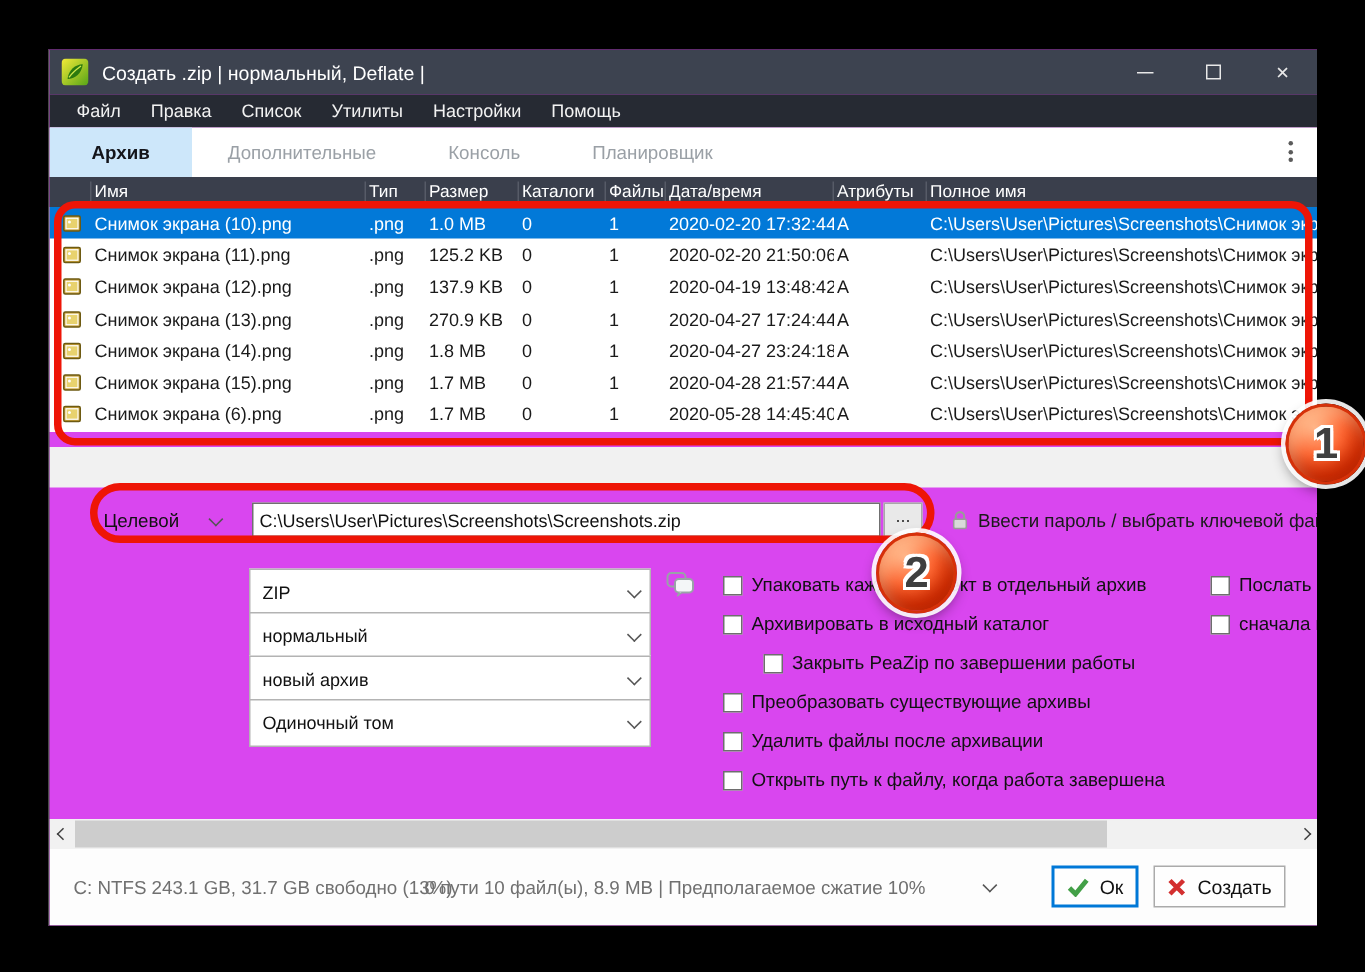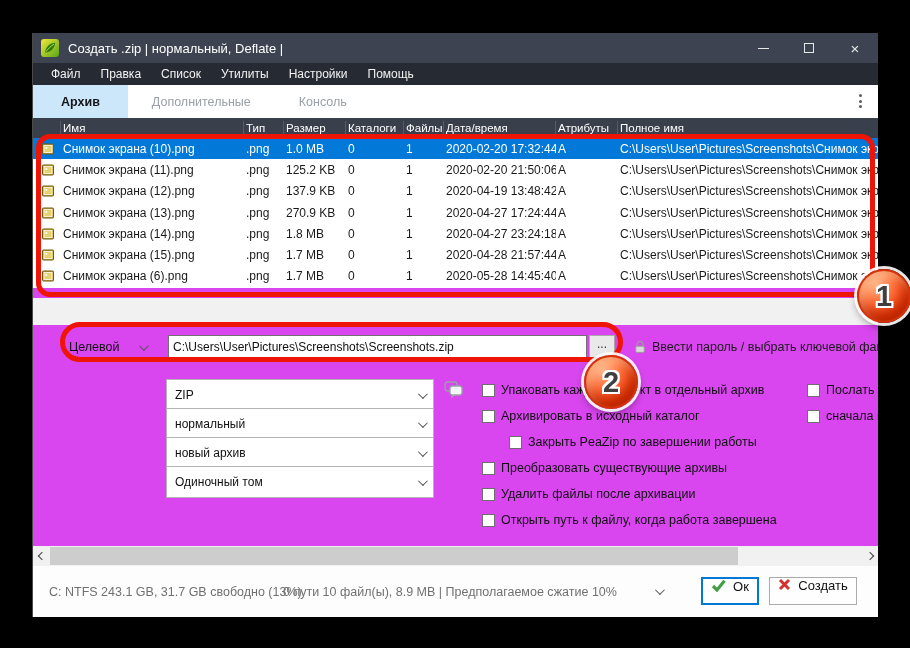--- a/index.html
+++ b/index.html
@@ -90,21 +90,21 @@
   .sb-left { left:0; } .sb-right { right:0; }
   .chev-l { width:6px; height:6px; border-left:1.6px solid #404040; border-bottom:1.6px solid #404040; transform:rotate(45deg); }
   .chev-r { width:6px; height:6px; border-right:1.6px solid #404040; border-top:1.6px solid #404040; transform:rotate(45deg); }
   .sb-thumb { position:absolute; left:17px; top:1px; width:688px; height:18px; background:#cdcdcd; }
   
   .statusbar { position:absolute; left:0; right:0; top:533px; bottom:0; background:#fdfdfd; }
   .status-text { position:absolute; top:19px; font-size:12.5px; color:#707070; white-space:nowrap; }
   .st-left { left:16px; } .st-right { left:250px; }
   .st-chev { position:absolute; left:622px; top:22px; }
   .btn {
-    position:absolute; top:544px; height:28px; display:flex; align-items:flex-start; justify-content:center;
+    position:absolute; top:544px; height:28px; display:flex; align-items:center; justify-content:center;
     gap:7px; background:#fefefe; font-size:13px; color:#111; cursor:default;
   }
   .ok-btn { left:668px; width:58px; border:2px solid #0078d7; }
   .cancel-btn { left:736px; width:88px; border:1px solid #ababab; }
   
   .anno-rect {
     position:absolute; left:36px; top:134px; width:839px; height:163px;
     border:5px solid #ee1506; border-radius:14px; pointer-events:none; z-index:50;
   }
   .anno-oval {
@@ -162,20 +162,21 @@
     <span class="menu-item">Список</span>
     <span class="menu-item">Утилиты</span>
     <span class="menu-item">Настройки</span>
     <span class="menu-item">Помощь</span>
   </div>
 
   <div class="tabbar">
     <div class="tab active">Архив</div>
     <div class="tab">Дополнительные</div>
     <div class="tab">Консоль</div>
+    <div class="tab">Планировщик</div>
     <div class="vdots">
         <i></i>
         <i></i>
         <i></i>
       </div>
   </div>
 
   <div class="thead grid-row">
     <div class="hcell"></div>
     <div class="hcell">Имя</div>

